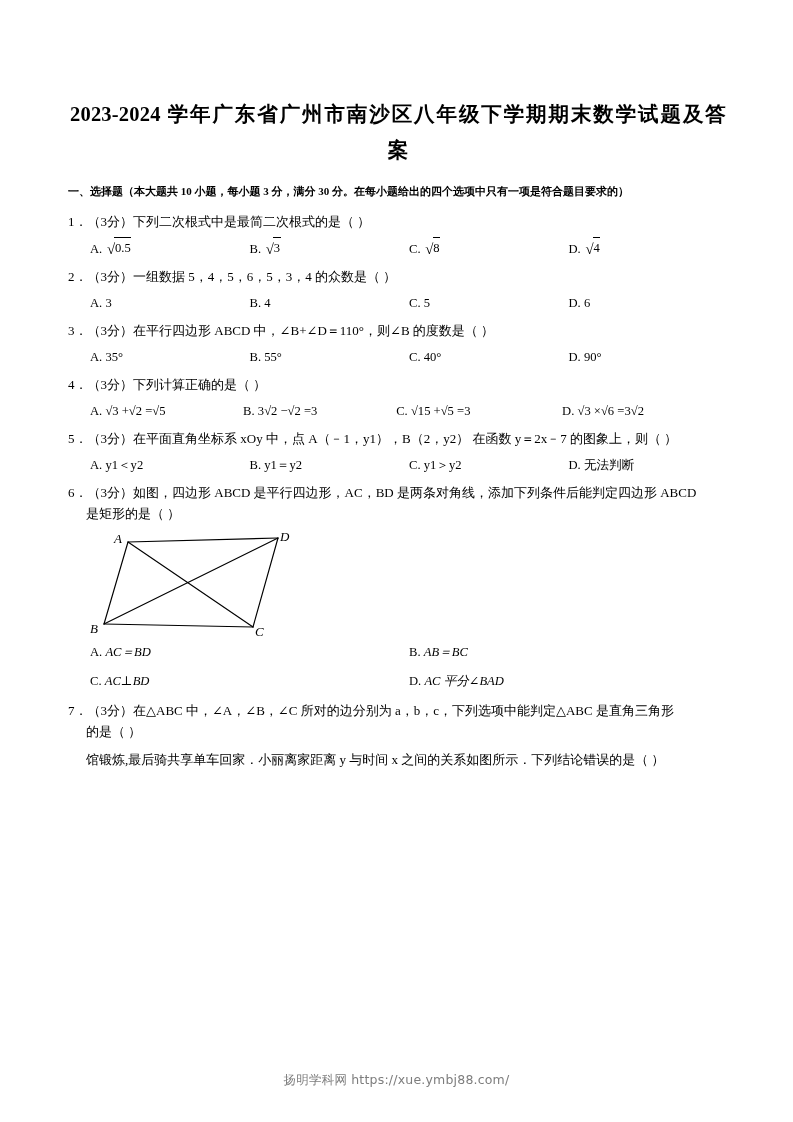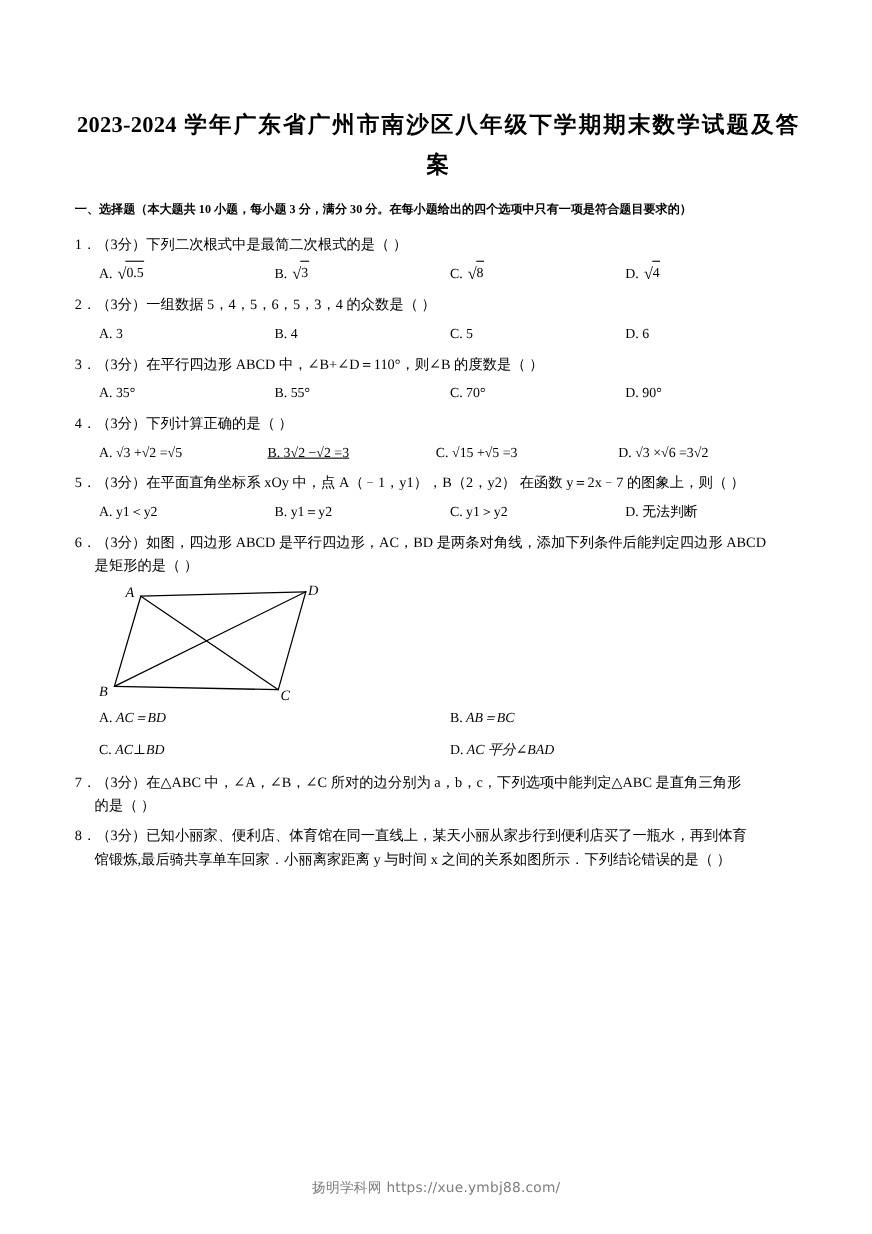--- a/index.html
+++ b/index.html
@@ -71,21 +71,21 @@
     display: flex;
     margin-top: 6px;
     padding-left: 22px;
   }
   .opts.cols4 > .opt { width: 25%; box-sizing: border-box; }
   .opts.cols2 { display: block; padding-left: 22px; }
   .opts.cols2 .optrow { display: flex; margin-bottom: 9px; }
   .opts.cols2 .optrow > .opt { width: 50%; box-sizing: border-box; }
   .opt { font-size: 12.6px; line-height: 20px; white-space: nowrap; }
   .opts.cols4.wide > .opt:nth-child(1){ width: 24%; }
-  .opts.cols4.wide > .opt:nth-child(2){ width: 24%; text-decoration: underline; }
+  .opts.cols4.wide > .opt:nth-child(2){ width: 24%; }
   .opts.cols4.wide > .opt:nth-child(3){ width: 26%; }
   .opts.cols4.wide > .opt:nth-child(4){ width: 26%; }
 
   .it { font-style: italic; }
 
   
   .rad { display: inline-block; position: relative; padding-left: 0.12em; white-space: nowrap;}
   .rad .sign { display: inline-block; font-size: 1.18em; line-height: 1; vertical-align: -0.08em;}
   .rad .bar {
     display: inline-block;
@@ -169,21 +169,21 @@
       </div>
     </div>
 
     <div class="question">
       <div class="q-stem">
         <span>3</span><span>．</span><span>（3分）</span><span>在平行四边形 ABCD 中，∠B+∠D＝110°，则∠B 的度数是（      ）</span>
       </div>
       <div class="opts cols4">
         <div class="opt"><span>A.</span> <span>35°</span></div>
         <div class="opt"><span>B.</span> <span>55°</span></div>
-        <div class="opt"><span>C.</span> <span>70°</span></div>
+        <div class="opt"><span>C.</span> <span>40°</span></div>
         <div class="opt"><span>D.</span> <span>90°</span></div>
       </div>
     </div>
 
     <div class="question">
       <div class="q-stem">
         <span>4</span><span>．</span><span>（3分）</span><span>下列计算正确的是（      ）</span>
       </div>
       <div class="opts cols4 wide">
         <div class="opt"><span>A.</span> <span>√3 +√2 =√5</span></div>
@@ -245,22 +245,19 @@
     </div>
 
     <div class="question">
       <div class="q-stem">
         <span>7</span><span>．</span><span>（3分）</span><span>在△ABC 中，∠A，∠B，∠C 所对的边分别为 a，b，c，下列选项中能判定△ABC 是直角三角形</span>
       </div>
       <div class="q-stem q-stem-2">的是（      ）</div>
     </div>
 
     <div class="question">
-      <div class="q-stem">
-        <span>8</span><span>．</span><span>（3分）</span><span>已知小丽家、便利店、体育馆在同一直线上，某天小丽从家步行到便利店买了一瓶水，再到体育</span>
-      </div>
       <div class="q-stem q-stem-2">馆锻炼,最后骑共享单车回家．小丽离家距离 y 与时间 x 之间的关系如图所示．下列结论错误的是（      ）</div>
     </div>
 
   </div>
 
   <div class="footer">扬明学科网 https://xue.ymbj88.com/</div>
 </div>
 
 </body></html>

